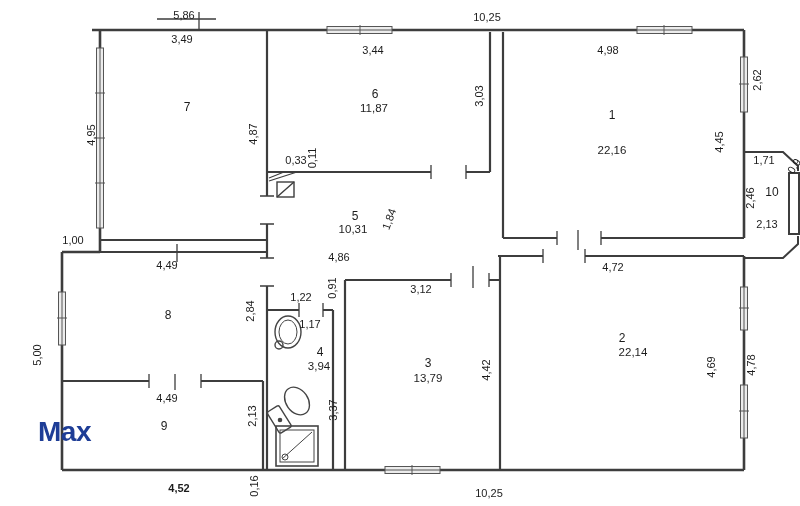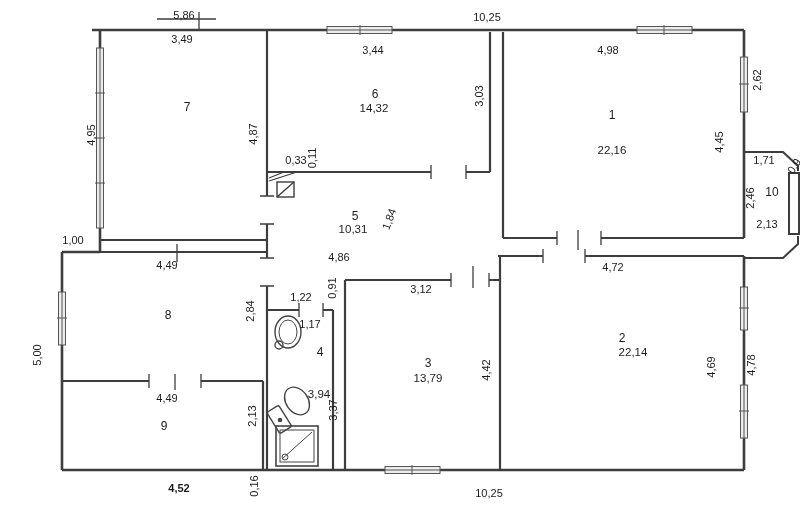--- a/index.html
+++ b/index.html
@@ -118,29 +118,29 @@
       <rect x="276" y="426" width="42" height="40" stroke-width="1.6"></rect>
       <rect x="280" y="430" width="34" height="32" stroke-width="1"></rect>
       <path d="M282,459 L312,432" stroke-width="1"></path>
       <circle cx="285" cy="457" r="3" stroke-width="1"></circle>
     </g>
   </svg>
 
   <div id="labels-layer">
       <span class="lbl room" style="left: 187px; top: 107px; transform: translate(-50%, -50%) rotate(0deg); color: rgb(28, 28, 28);">7</span>
       <span class="lbl room" style="left: 375px; top: 94px; transform: translate(-50%, -50%) rotate(0deg); color: rgb(28, 28, 28);">6</span>
-      <span class="lbl area" style="left: 374px; top: 108px; transform: translate(-50%, -50%) rotate(0deg); color: rgb(28, 28, 28);">14,32</span>
+      <span class="lbl area" style="left: 374px; top: 108px; transform: translate(-50%, -50%) rotate(0deg); color: rgb(28, 28, 28);">11,87</span>
       <span class="lbl room" style="left: 612px; top: 115px; transform: translate(-50%, -50%) rotate(0deg); color: rgb(28, 28, 28);">1</span>
       <span class="lbl area" style="left: 612px; top: 130px; transform: translate(-50%, -50%) rotate(0deg); color: rgb(28, 28, 28); margin-top: 20px;">22,16</span>
       <span class="lbl room" style="left: 355px; top: 216px; transform: translate(-50%, -50%) rotate(0deg); color: rgb(28, 28, 28);">5</span>
       <span class="lbl area" style="left: 353px; top: 229px; transform: translate(-50%, -50%) rotate(0deg); color: rgb(28, 28, 28);">10,31</span>
       <span class="lbl room" style="left: 168px; top: 315px; transform: translate(-50%, -50%) rotate(0deg); color: rgb(28, 28, 28);">8</span>
       <span class="lbl room" style="left: 164px; top: 426px; transform: translate(-50%, -50%) rotate(0deg); color: rgb(28, 28, 28);">9</span>
       <span class="lbl room" style="left: 320px; top: 352px; transform: translate(-50%, -50%) rotate(0deg); color: rgb(28, 28, 28);">4</span>
-      <span class="lbl area" style="left: 319px; top: 366px; transform: translate(-50%, -50%) rotate(0deg); color: rgb(28, 28, 28); margin-top: 28px;">3,94</span>
+      <span class="lbl area" style="left: 319px; top: 366px; transform: translate(-50%, -50%) rotate(0deg); color: rgb(28, 28, 28);">3,94</span>
       <span class="lbl room" style="left: 428px; top: 363px; transform: translate(-50%, -50%) rotate(0deg); color: rgb(28, 28, 28);">3</span>
       <span class="lbl area" style="left: 428px; top: 378px; transform: translate(-50%, -50%) rotate(0deg); color: rgb(28, 28, 28);">13,79</span>
       <span class="lbl room" style="left: 622px; top: 338px; transform: translate(-50%, -50%) rotate(0deg); color: rgb(28, 28, 28);">2</span>
       <span class="lbl area" style="left: 621px; top: 352px; transform: translate(-50%, -50%) rotate(0deg); color: rgb(28, 28, 28); margin-left: 12px;">22,14</span>
       <span class="lbl room" style="left: 772px; top: 192px; transform: translate(-50%, -50%) rotate(0deg); color: rgb(28, 28, 28);">10</span>
       <span class="lbl dim" style="left: 184px; top: 15px; transform: translate(-50%, -50%) rotate(0deg); color: rgb(28, 28, 28);">5,86</span>
       <span class="lbl dim" style="left: 487px; top: 17px; transform: translate(-50%, -50%) rotate(0deg); color: rgb(28, 28, 28);">10,25</span>
       <span class="lbl dim" style="left: 182px; top: 39px; transform: translate(-50%, -50%) rotate(0deg); color: rgb(28, 28, 28);">3,49</span>
       <span class="lbl dim" style="left: 373px; top: 50px; transform: translate(-50%, -50%) rotate(0deg); color: rgb(28, 28, 28);">3,44</span>
       <span class="lbl dim" style="left: 608px; top: 50px; transform: translate(-50%, -50%) rotate(0deg); color: rgb(28, 28, 28);">4,98</span>
@@ -171,15 +171,16 @@
       <span class="lbl dim" style="left: 711px; top: 367px; transform: translate(-50%, -50%) rotate(-90deg); color: rgb(28, 28, 28);">4,69</span>
       <span class="lbl dim" style="left: 751px; top: 365px; transform: translate(-50%, -50%) rotate(-90deg); color: rgb(28, 28, 28);">4,78</span>
       <span class="lbl dim" style="left: 167px; top: 398px; transform: translate(-50%, -50%) rotate(0deg); color: rgb(28, 28, 28);">4,49</span>
       <span class="lbl dim" style="left: 252px; top: 416px; transform: translate(-50%, -50%) rotate(-90deg); color: rgb(28, 28, 28);">2,13</span>
       <span class="lbl dim" style="left: 179px; top: 488px; transform: translate(-50%, -50%) rotate(0deg); color: rgb(28, 28, 28); font-weight: bold;">4,52</span>
       <span class="lbl dim" style="left: 254px; top: 486px; transform: translate(-50%, -50%) rotate(-90deg); color: rgb(28, 28, 28);">0,16</span>
       <span class="lbl dim" style="left: 489px; top: 493px; transform: translate(-50%, -50%) rotate(0deg); color: rgb(28, 28, 28);">10,25</span>
     </div>
 
   <div id="watermark">
+    <div class="wm-line1" style="color: rgb(30, 61, 150);">Max</div>
   </div>
 
 </div>
 
 </body></html>

